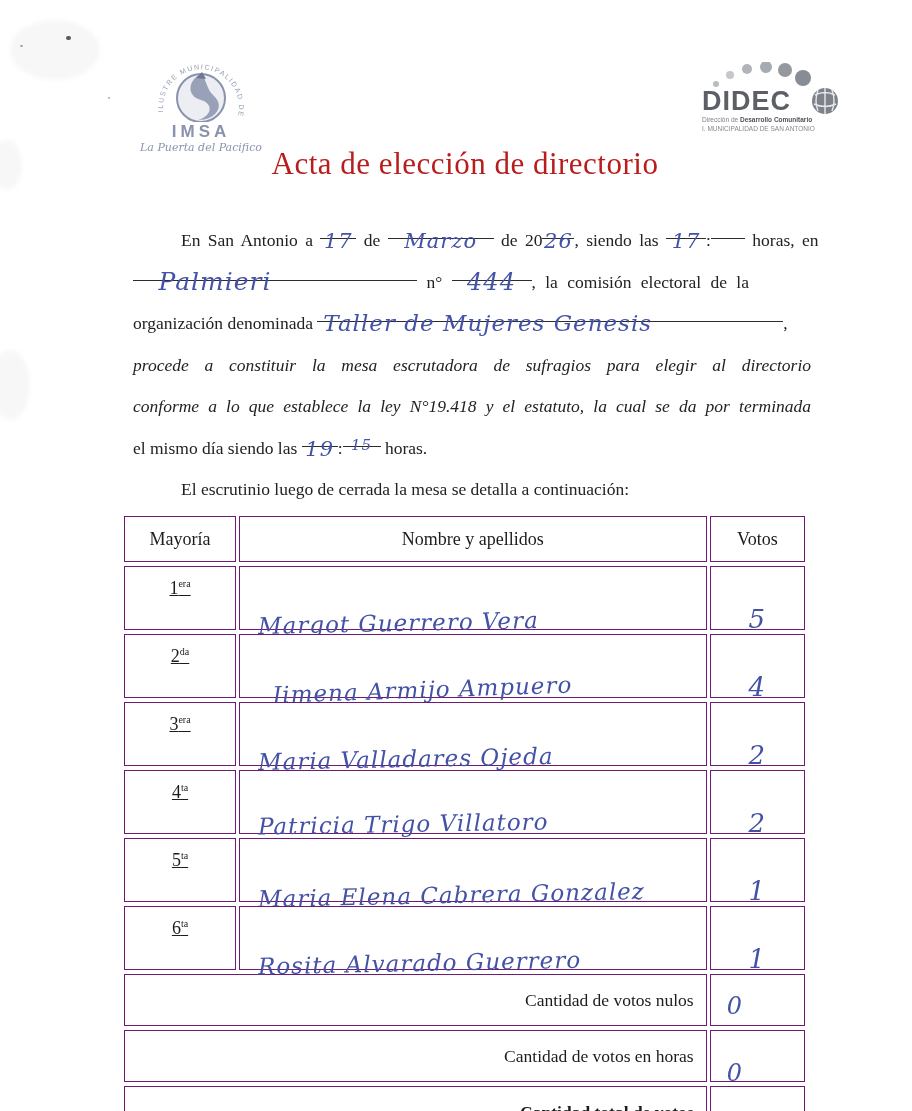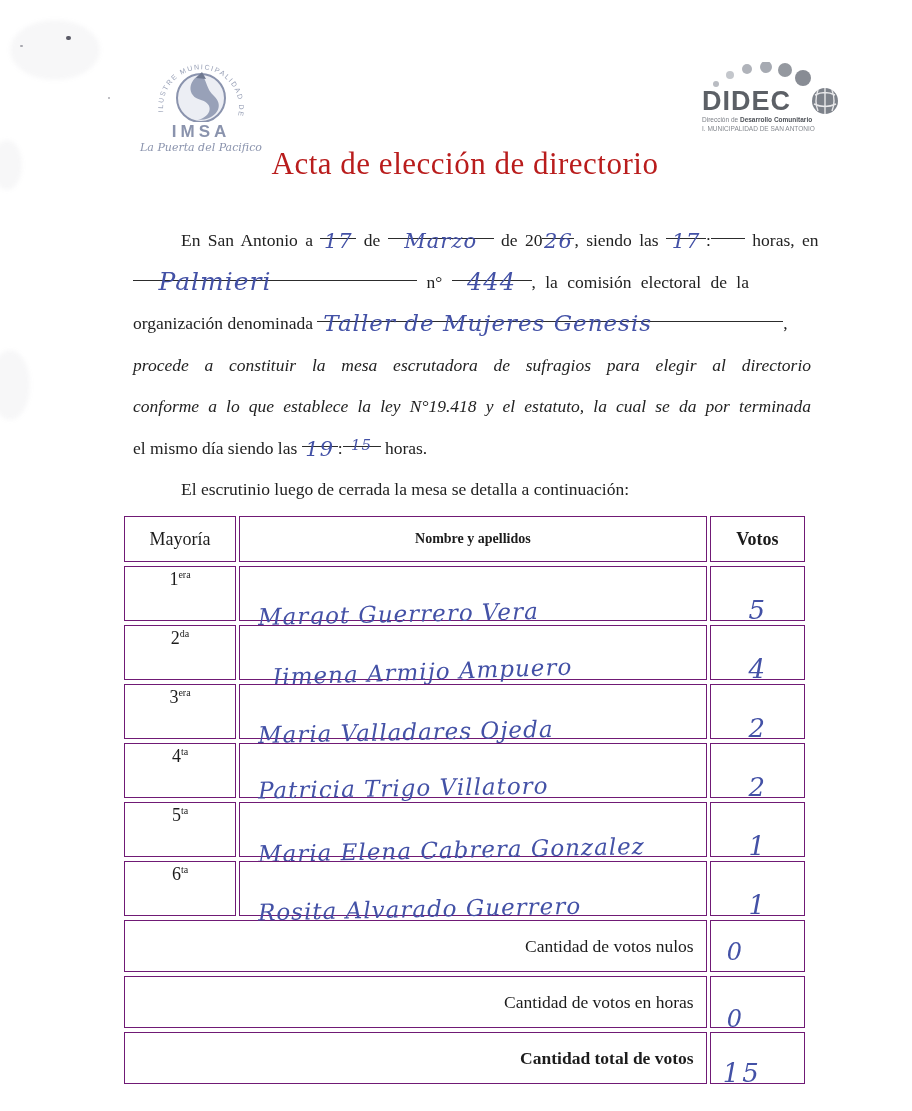--- a/index.html
+++ b/index.html
@@ -41,23 +41,23 @@
 
   
   .vote-table{
     position:absolute;left:121px;top:512px;width:687px;
     border-collapse:separate;border-spacing:3px 4px;
   }
   .vote-table td,.vote-table th{
     border:1px solid #701a75;background:#fff;padding:0;
   }
   th.h-mayoria{width:112px;font-size:18px;font-weight:normal;height:44px;}
-  th.h-nombre{width:468px;font-size:14px;font-weight:bold;}
-  th.h-votos{width:95px;font-size:18px;font-weight:bold;}
-  td.ordinal{height:51px;text-align:center;vertical-align:top;font-size:18px;padding-top:2px;}
+  th.h-nombre{width:468px;font-size:18px;font-weight:normal;}
+  th.h-votos{width:95px;font-size:18px;font-weight:normal;}
+  td.ordinal{height:51px;text-align:center;vertical-align:top;font-size:18px;padding-top:11px;text-decoration:underline;}
   td.ordinal sup{font-size:10px;}
   td.name-cell{vertical-align:bottom;padding-left:18px;position:relative;}
   .name-hand{
     font-size:23px;display:inline-block;transform:translateY(7px) rotate(-1.2deg);
     white-space:nowrap;
   }
   td.votes-cell{vertical-align:bottom;text-align:center;}
   .vote-hand{font-size:26px;display:inline-block;transform:translateY(5px);}
   td.footer-label{
     text-align:right;vertical-align:middle;font-size:17.5px;

